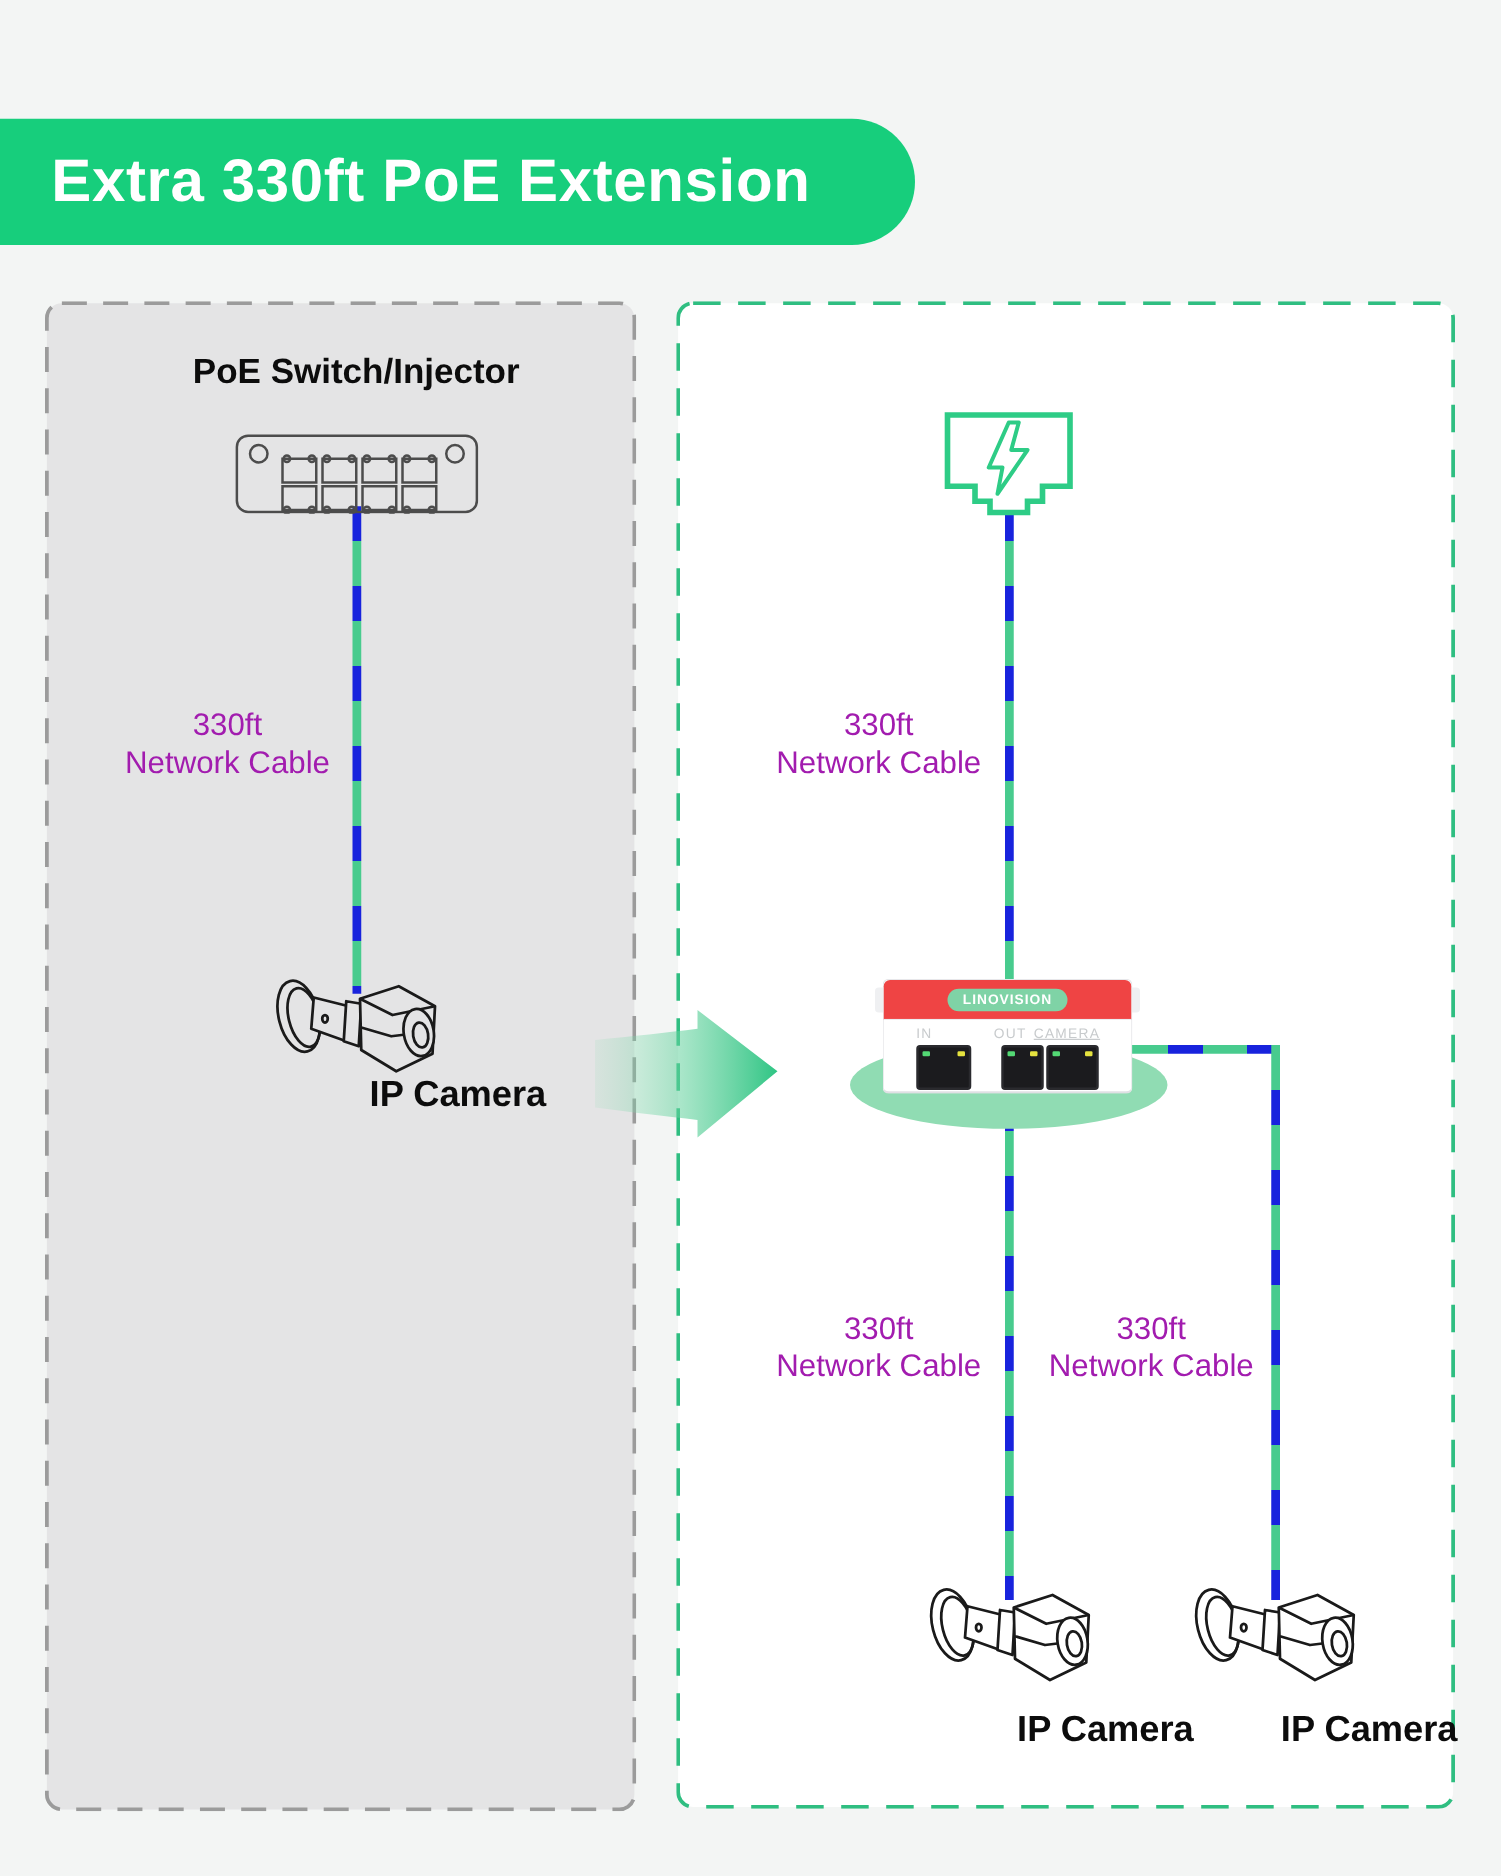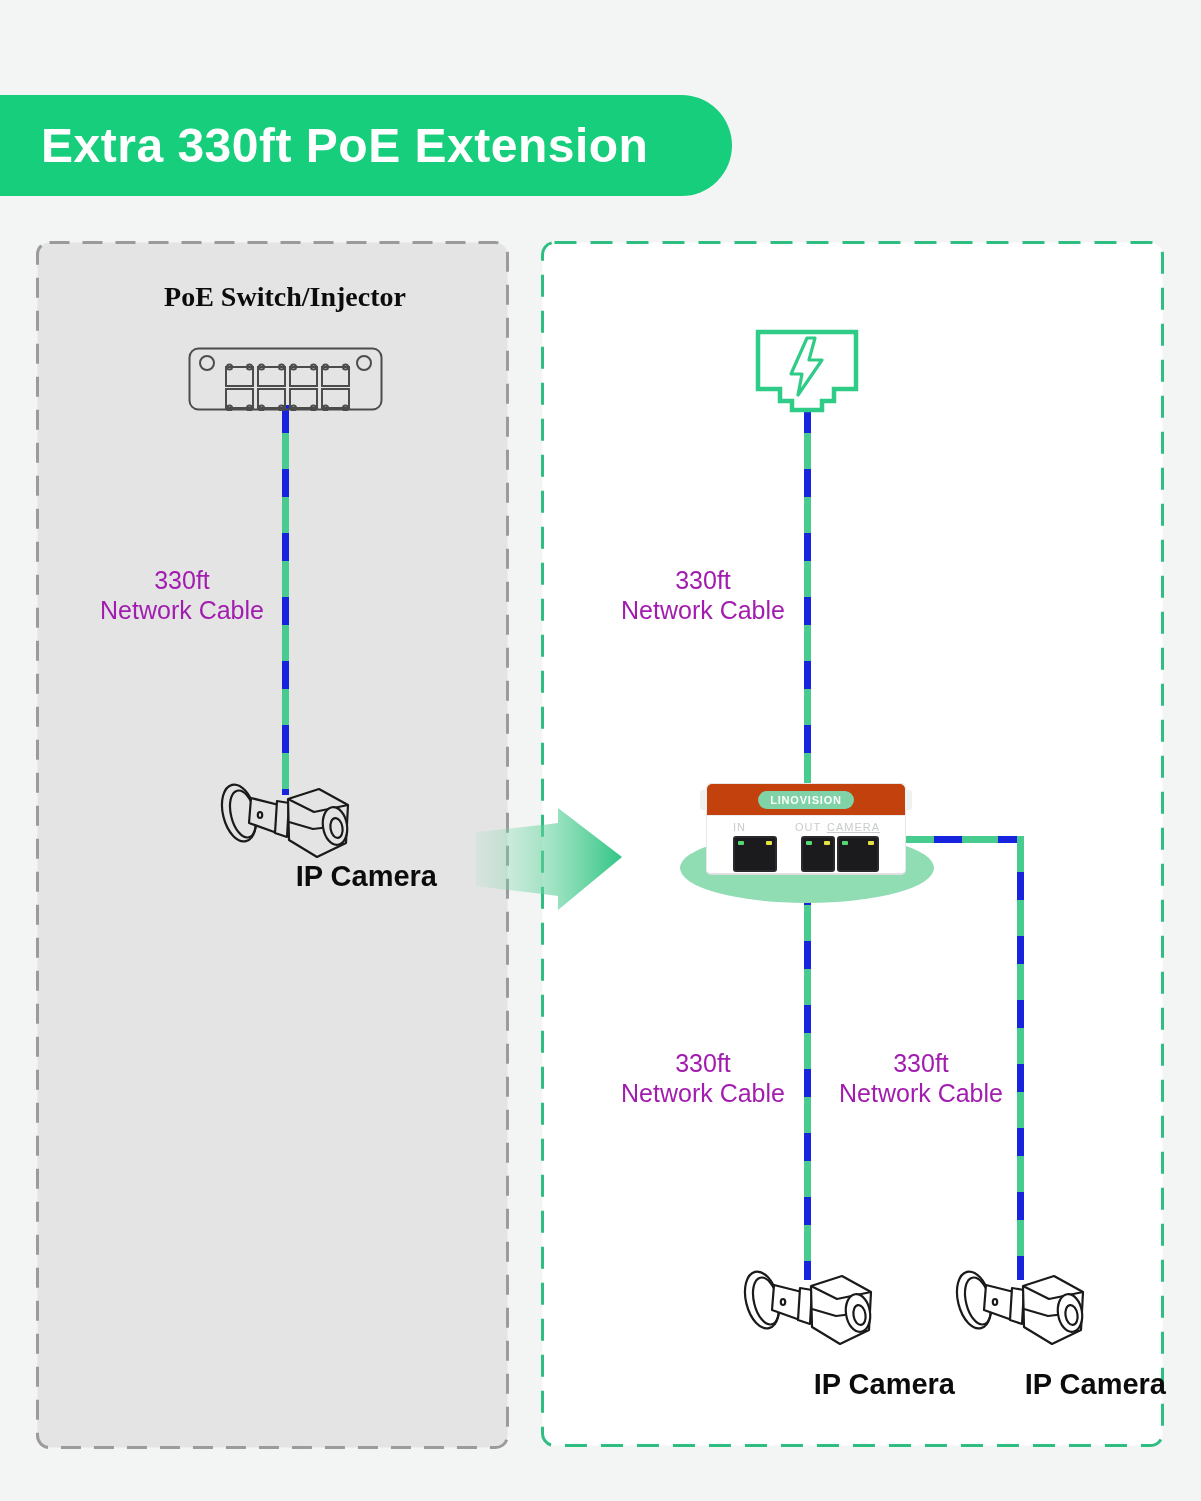--- a/index.html
+++ b/index.html
@@ -43,21 +43,21 @@
   .device {
     position:absolute; left:706px; top:783px; width:200px; height:92px;
     background:#ffffff; border:1px solid #e7e7ea; border-bottom:2px solid #e0e0e4;
     border-radius:5px; z-index:3;
   }
   .device-ear { position:absolute; width:9px; height:20px; background:#eff0f2; top:6px; }
   .device-ear.left  { left:-7px; border-radius:3px 0 0 3px; }
   .device-ear.right { right:-7px; border-radius:0 3px 3px 0; }
   .device-top {
     position:absolute; left:0; top:0; right:0; height:32px;
-    background:#c2410c; border-bottom:1px solid #ececef; border-radius:5px 5px 0 0;
+    background:#ef4444; border-bottom:1px solid #ececef; border-radius:5px 5px 0 0;
     display:flex; align-items:center; justify-content:center;
   }
   .brand-pill {
     background:#7fd3a6; color:#ffffff; font-size:11px; font-weight:bold;
     letter-spacing:.8px; padding:3px 12px; border-radius:10px;
   }
   .port-label {
     position:absolute; top:37px; font-size:11px; letter-spacing:1px;
     color:#c8cbcd; text-align:left;
   }
@@ -96,21 +96,21 @@
   </div>
 
   <svg class="panel-svg" style="left:36px; top:241px;" width="473" height="1208">
     <rect x="1.5" y="1.5" width="470" height="1205" rx="12" fill="#e4e4e5" stroke="#9b9b9b" stroke-width="3" stroke-dasharray="20 13"></rect>
   </svg>
 
   <svg class="panel-svg" style="left:541px; top:241px;" width="623" height="1206">
     <rect x="1.5" y="1.5" width="620" height="1203" rx="12" fill="#ffffff" stroke="#2fbe81" stroke-width="3" stroke-dasharray="22 14"></rect>
   </svg>
 
-  <div class="sec-title" style="left:85px; top:281px; width:400px;font-family:Liberation Serif, serif;">PoE Switch/Injector</div>
+  <div class="sec-title" style="left:85px; top:281px; width:400px;">PoE Switch/Injector</div>
 
   <svg class="icon-abs" style="left:188px; top:347px;" width="195" height="64" viewBox="0 0 195 64">
     <g fill="none" stroke="#4c4c4c" stroke-width="2">
       <rect x="1.5" y="1.5" width="192" height="61" rx="9"></rect>
       <circle cx="19" cy="16" r="7"></circle>
       <circle cx="176" cy="16" r="7"></circle>
       <g>
         <rect x="38" y="20" width="27" height="19"></rect>
           <rect x="70" y="20" width="27" height="19"></rect>
         <rect x="102" y="20" width="27" height="19"></rect>

